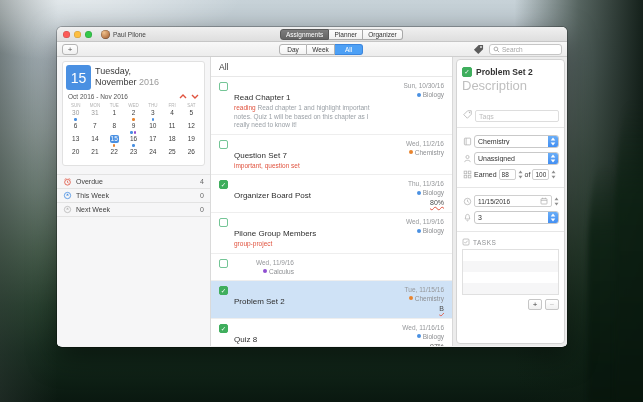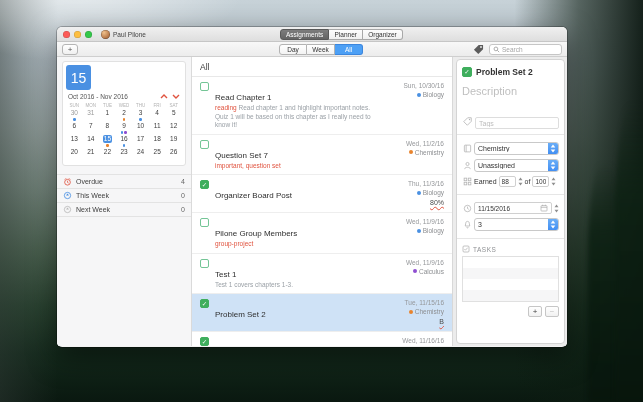--- a/index.html
+++ b/index.html
@@ -40,21 +40,21 @@
   .seg { min-width:28px; text-align:center; font-size:6.5px; height:11px; line-height:10px; border:1px solid #b3b3b3; background:linear-gradient(#fff,#f3f3f3); color:#333; }
   .seg + .seg { border-left:0; }
   .seg:first-child{ border-radius:3px 0 0 3px; } .seg:last-child{ border-radius:0 3px 3px 0; }
   .seg.active { background:#4da0f5; border-color:#3c86dd; color:#fff; }
   .toolbar-right { margin-left:auto; display:flex; align-items:center; gap:5px; }
   .search { width:73px; height:11px; border:1px solid #c6c6c6; border-radius:3px; background:#fff; display:flex; align-items:center; padding:0 3px; gap:2px; }
   .search input { border:0; outline:0; width:100%; font-size:6.5px; color:#555; background:transparent; font-family:inherit; }
   .search input::placeholder { color:#a6a6a6; }
   
   .content { display:flex; height:289px; background:#ececec; }
-  .sidebar { width:135px; background:#f6f6f7; border-right:1px solid #dadada; flex:none; }
+  .sidebar { width:154px; background:#f6f6f7; border-right:1px solid #dadada; flex:none; }
   .cal-card { margin:4px 5px 0; background:#fff; border:1px solid #e1e1e1; border-radius:3px; padding:3px 3px 4px; }
   .cal-head { display:flex; gap:4px; }
   .day-tile { width:25px; height:25px; background:#4a90e2; border-radius:3px; color:#fff; font-size:14px; display:flex; align-items:center; justify-content:center; flex:none; }
   .day-text { font-size:9px; color:#3b3b3b; line-height:11px; padding-top:1px; }
   .day-year { color:#9b9b9b; }
   .cal-nav { display:flex; align-items:center; margin-top:3px; padding:0 2px; }
   .range { font-size:6.5px; color:#555; }
   .chevrons { margin-left:auto; display:flex; gap:4px; }
   .wk-head { display:grid; grid-template-columns:repeat(7,1fr); margin-top:3px; }
   .wk-head span { font-size:4.5px; color:#b2b2b2; text-align:center; }
@@ -87,21 +87,21 @@
   .idate { font-size:6.5px; color:#95979a; line-height:9px; }
   .icourse { font-size:6.5px; color:#8d8f92; line-height:9px; display:flex; justify-content:flex-end; align-items:center; gap:2px; }
   .cdot2 { width:4px; height:4px; border-radius:50%; flex:none; }
   .igradewrap { line-height:11px; }
   .igrade { font-size:7px; color:#4c4c4c; text-decoration:underline wavy #e0533f; text-decoration-thickness:1px; text-underline-offset:1px; }
   
   .panel-wrap { width:114px; flex:none; background:#ececec; padding:2px 2px 2px 3px; }
   .panel { background:#fff; border:1px solid #d4d4d4; border-radius:4px; height:100%; padding:6px 5px; display:flex; flex-direction:column; }
   .p-head { display:flex; gap:4px; align-items:center; }
   .p-title { font-size:8.5px; font-weight:bold; color:#333; }
-  .p-desc { color:#bfbfbf; font-size:11px; margin-top:8px; height:32px; }
+  .p-desc { color:#bfbfbf; font-size:13px; margin-top:1px; height:32px; }
   .p-tags { display:flex; align-items:flex-start; gap:3px; }
   .p-input { flex:1; height:12px; border:1px solid #ddd; border-radius:2px; font-size:7px; color:#555; padding:0 3px; outline:0; font-family:inherit; min-width:0; }
   .p-input::placeholder { color:#bdbdbd; }
   .p-sep { border-top:1px solid #e6e6e6; margin:5px -5px; }
   .p-row { display:flex; align-items:center; gap:2px; margin:2px 0; }
   .p-ico { width:10px; flex:none; display:flex; justify-content:center; }
   .popup { flex:1; display:flex; height:13px; border:1px solid #c9c9c9; border-radius:3px; overflow:hidden; background:#fff; align-items:center; min-width:0; }
   .popup-label { flex:1; padding:0 3px; font-size:7px; color:#333; white-space:nowrap; overflow:hidden; }
   .popup-step { width:10px; height:13px; background:linear-gradient(#6db0f7,#3f8cf2); display:flex; align-items:center; justify-content:center; flex:none; }
   .p-label { color:#333; font-size:7px; flex:none; }
@@ -165,20 +165,24 @@
       </div>
     </div>
   </div>
 
   <div class="content">
 
     <div class="sidebar">
       <div class="cal-card">
         <div class="cal-head">
           <div class="day-tile">15</div>
+          <div class="day-text">
+            <div>Tuesday,</div>
+            <div><span>November</span> <span class="day-year">2016</span></div>
+          </div>
         </div>
         <div class="cal-nav">
           <span class="range">Oct 2016 - Nov 2016</span>
           <span class="chevrons">
             <span style="display:flex;">
                 <svg width="8" height="5" viewBox="0 0 8 5">
                   <polyline points="1,4 4,1 7,4" fill="none" stroke="#e0533f" stroke-width="1.4"></polyline>
                 </svg>
               </span>
             <span style="display:flex;">
@@ -414,24 +418,20 @@
             <div class="iright">
               <div class="idate">Wed, 11/9/16</div>
               <div class="icourse">
                 <span class="cdot2" style="background: rgb(74, 144, 226);"></span>
                 <span>Biology</span>
               </div>
             </div>
           </div>
           <div class="item">
             <span class="chk"></span>
-            <div class="ibody">
-              <div class="ititle">Test 1</div>
-              <div class="imeta"><span class="inote">Test 1 covers chapters 1-3.</span></div>
-            </div>
             <div class="iright">
               <div class="idate">Wed, 11/9/16</div>
               <div class="icourse">
                 <span class="cdot2" style="background: rgb(143, 79, 209);"></span>
                 <span>Calculus</span>
               </div>
             </div>
           </div>
           <div class="item selected">
             <span class="chk checked"></span>

